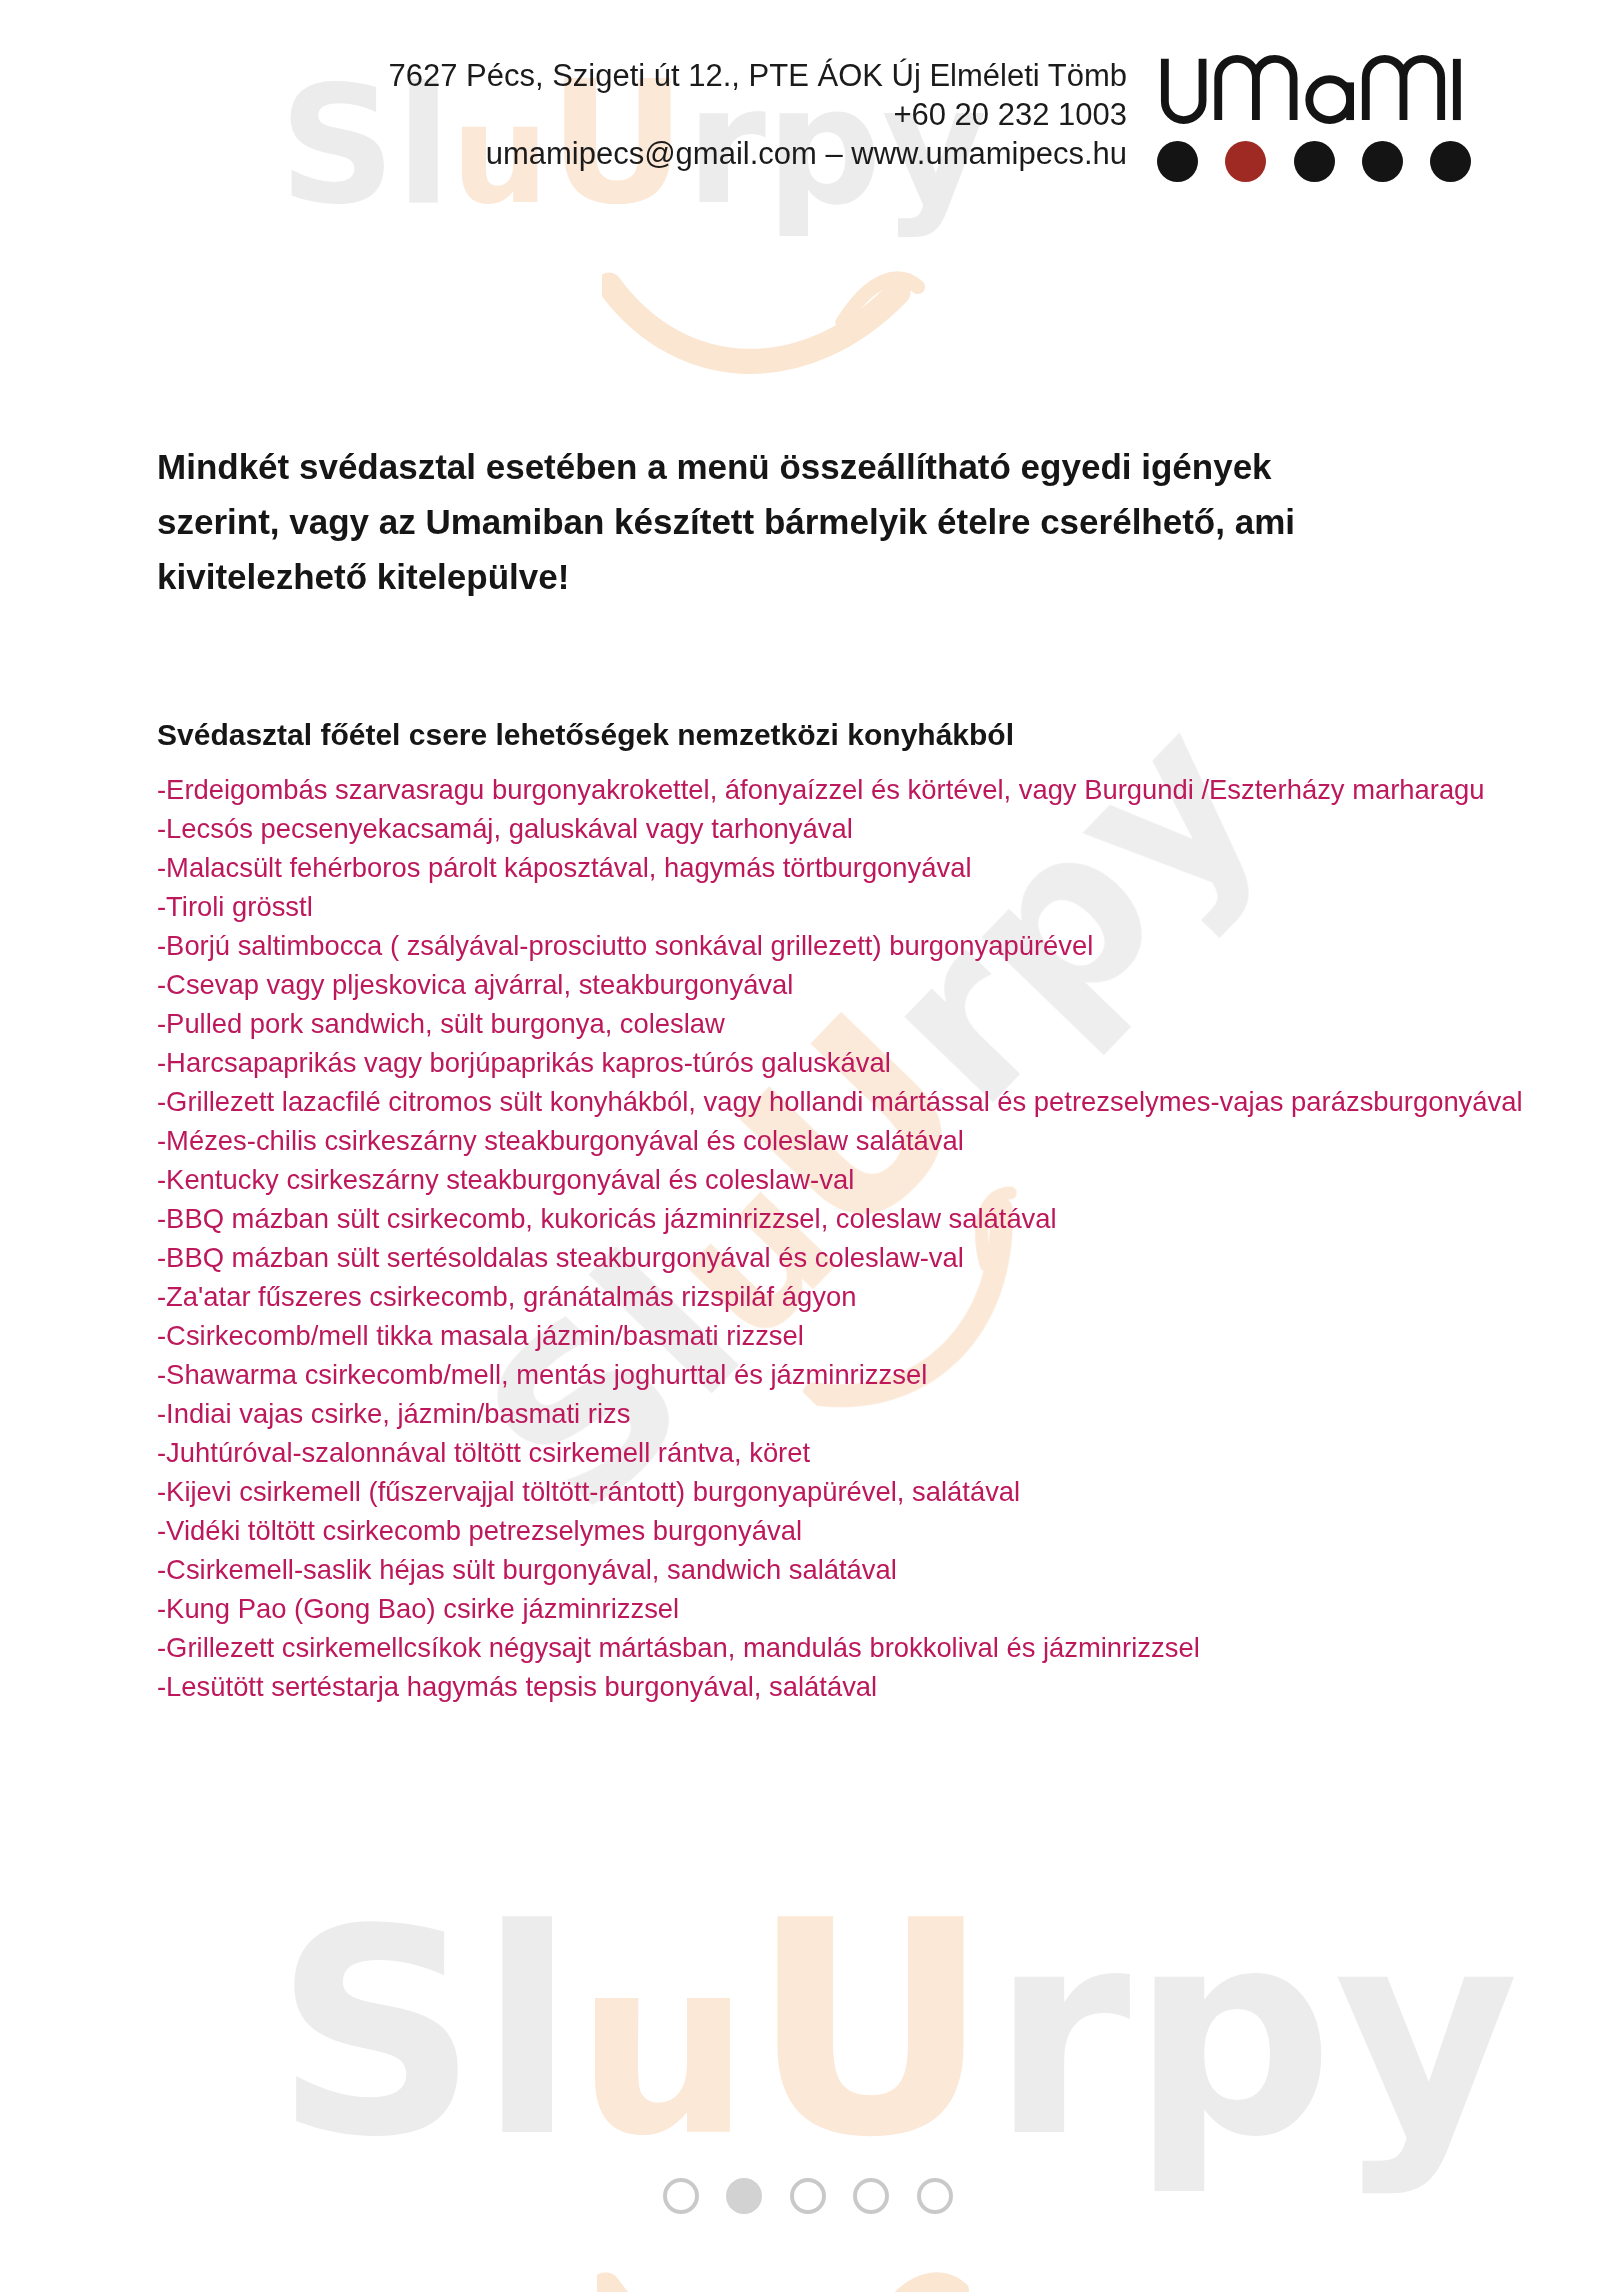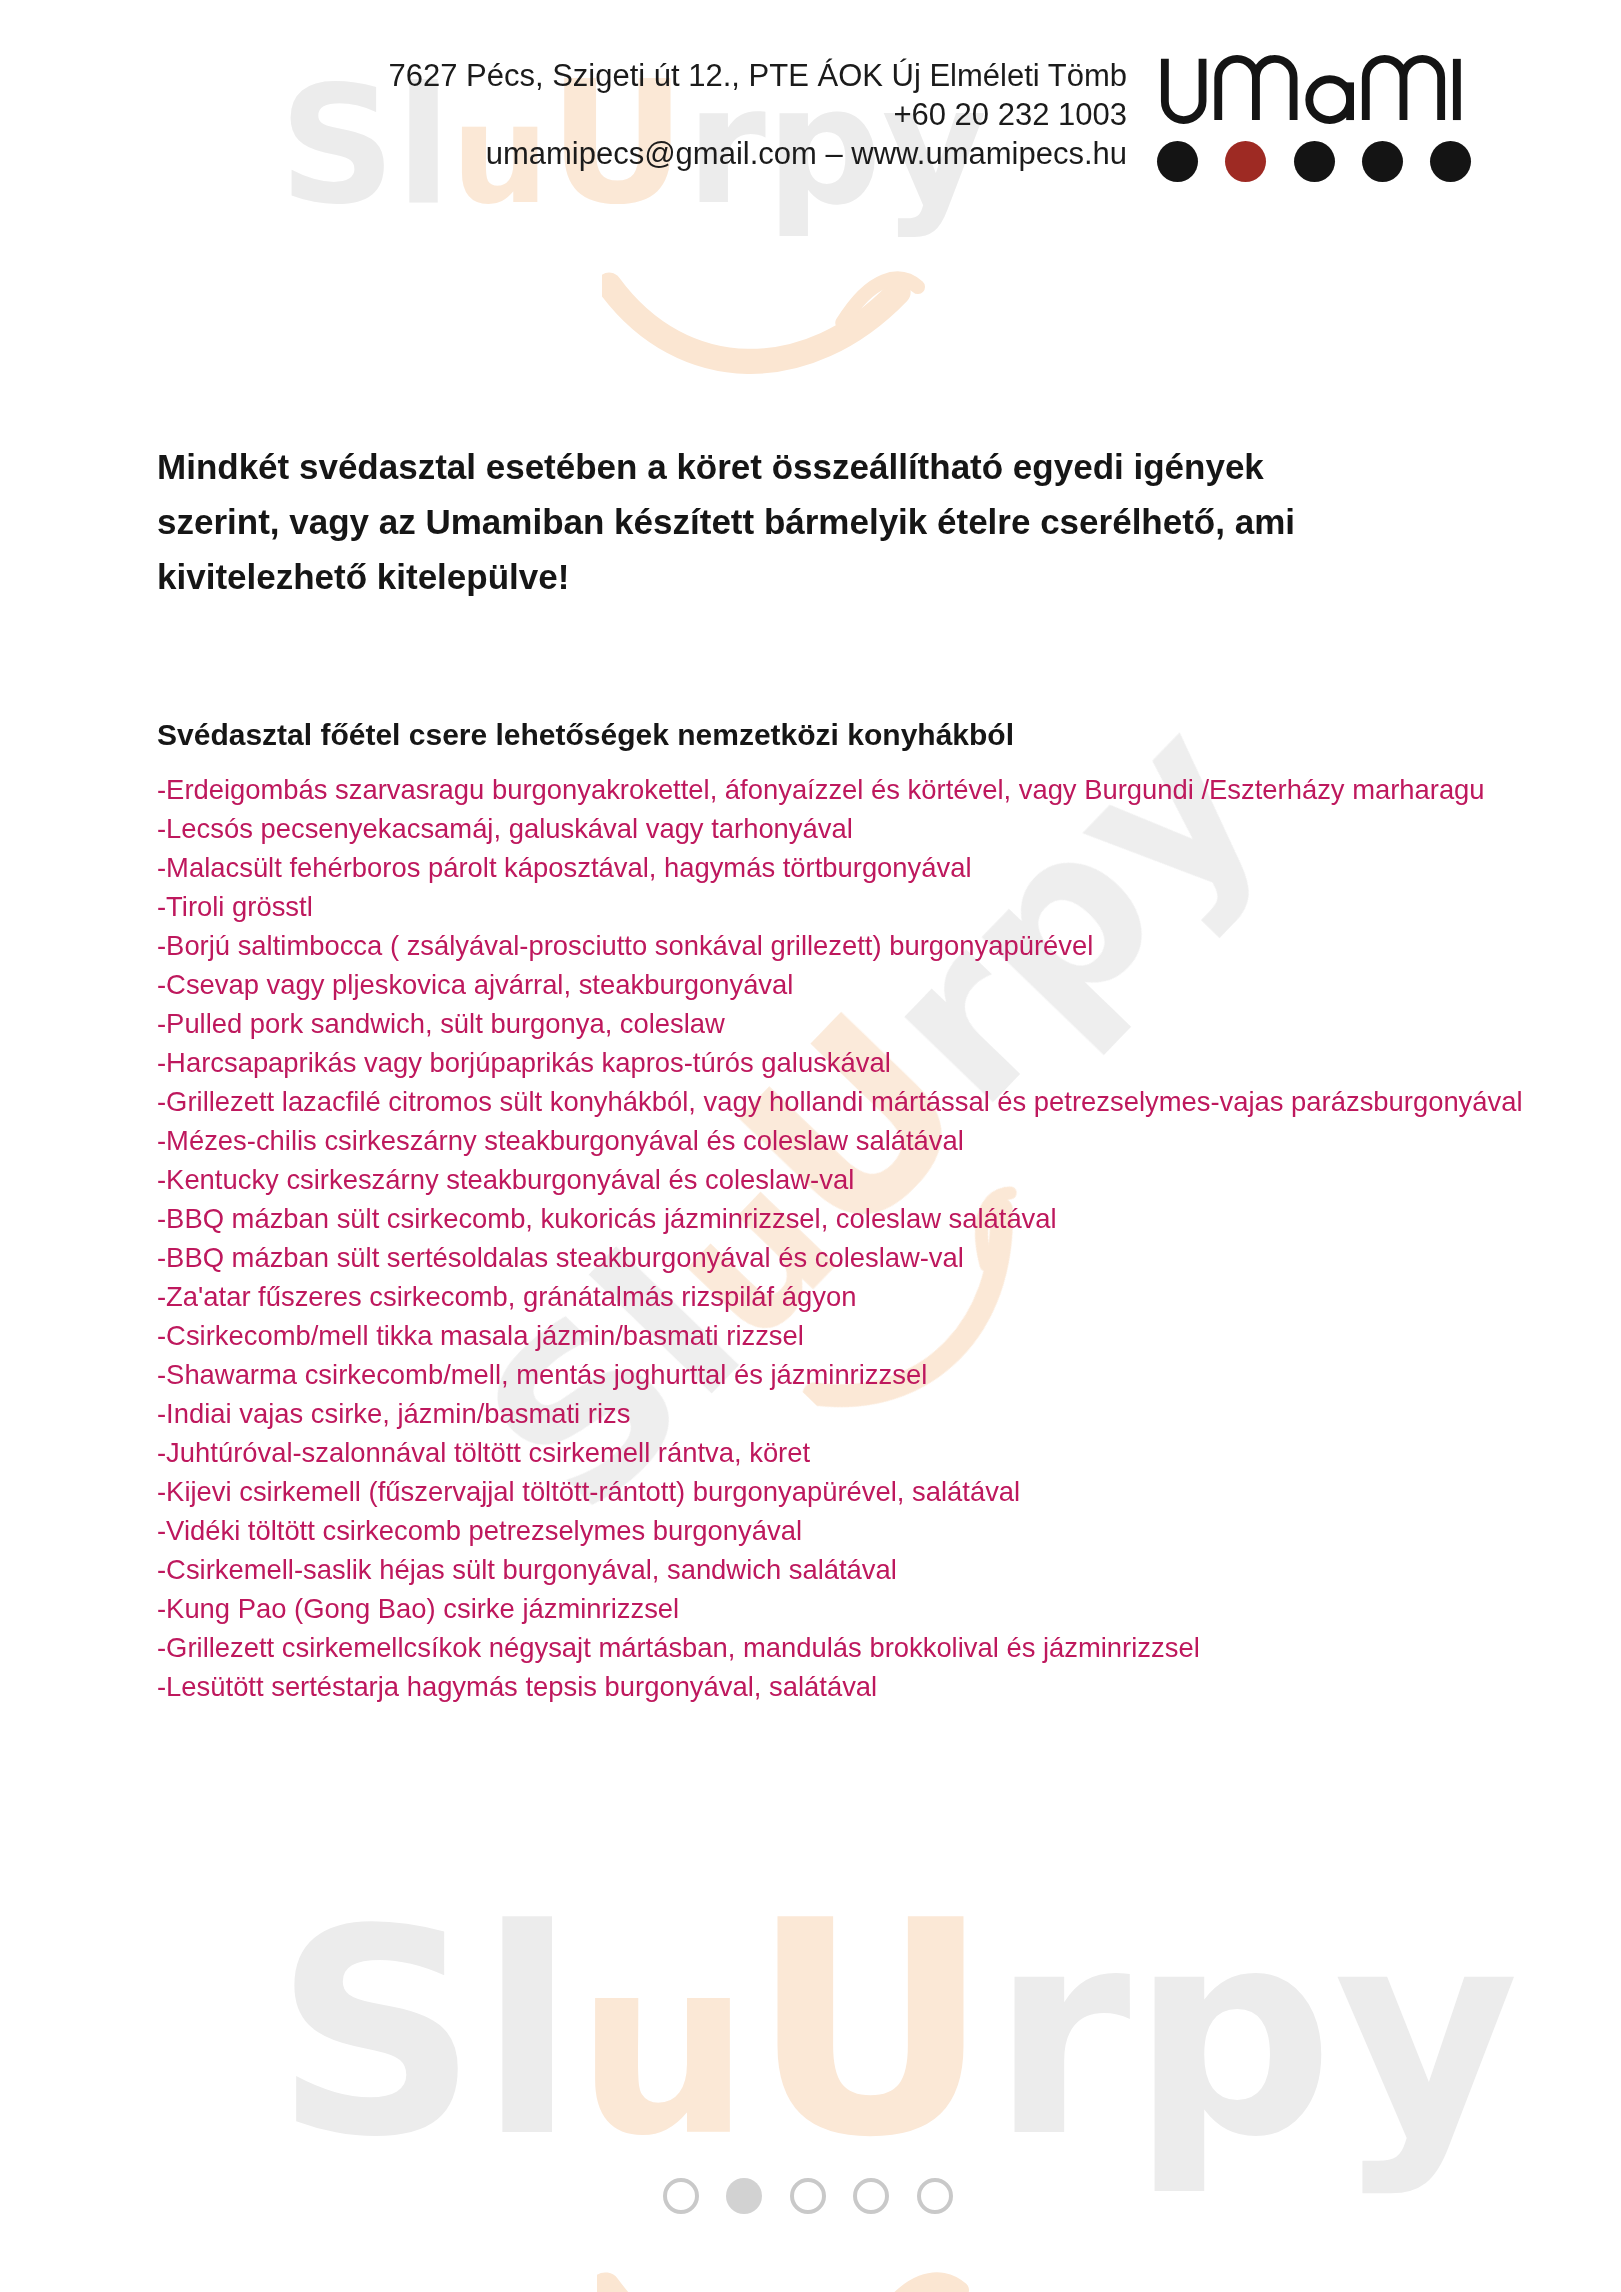--- a/index.html
+++ b/index.html
@@ -126,21 +126,21 @@
     <div class="logo-dots">
         <div class="logo-dot" style="background: rgb(20, 20, 20);"></div>
         <div class="logo-dot" style="background: rgb(158, 42, 35);"></div>
         <div class="logo-dot" style="background: rgb(20, 20, 20);"></div>
         <div class="logo-dot" style="background: rgb(20, 20, 20);"></div>
         <div class="logo-dot" style="background: rgb(20, 20, 20);"></div>
       </div>
   </div>
 
   <div class="intro">
-      <div class="intro-line">Mindkét svédasztal esetében a köret összeállítható egyedi igények</div>
+      <div class="intro-line">Mindkét svédasztal esetében a menü összeállítható egyedi igények</div>
       <div class="intro-line">szerint, vagy  az Umamiban készített bármelyik ételre cserélhető, ami</div>
       <div class="intro-line">kivitelezhető kitelepülve!</div>
     </div>
 
   <h2 class="menu-heading">Svédasztal főétel csere lehetőségek nemzetközi konyhákból</h2>
 
   <div class="menu-list">
       <div class="menu-item">-Erdeigombás szarvasragu burgonyakrokettel, áfonyaízzel és körtével, vagy Burgundi /Eszterházy marharagu</div>
       <div class="menu-item">-Lecsós pecsenyekacsamáj, galuskával vagy tarhonyával</div>
       <div class="menu-item">-Malacsült fehérboros párolt káposztával, hagymás törtburgonyával</div>

